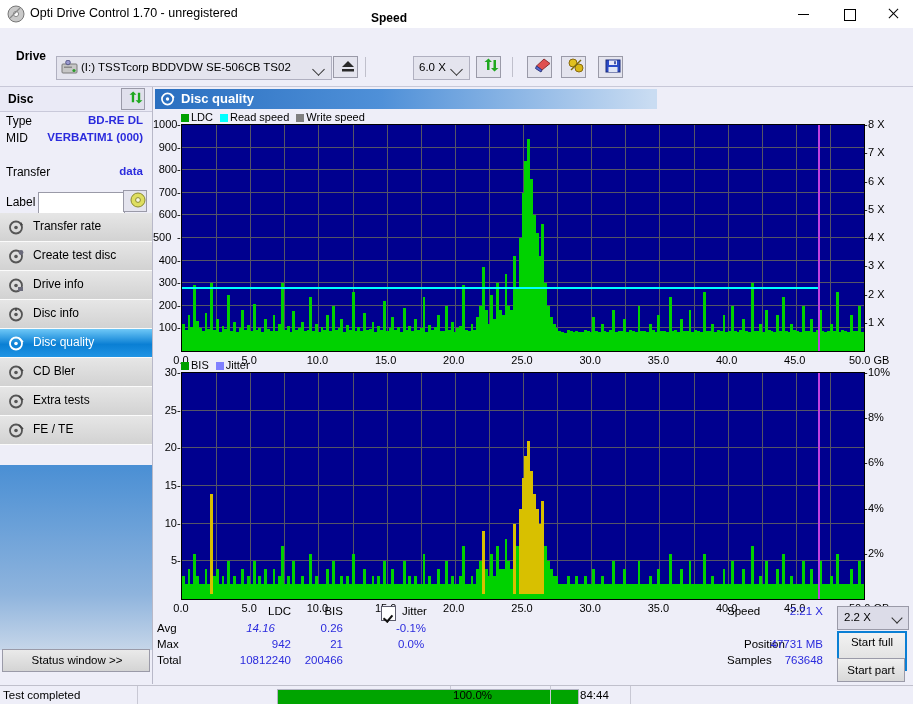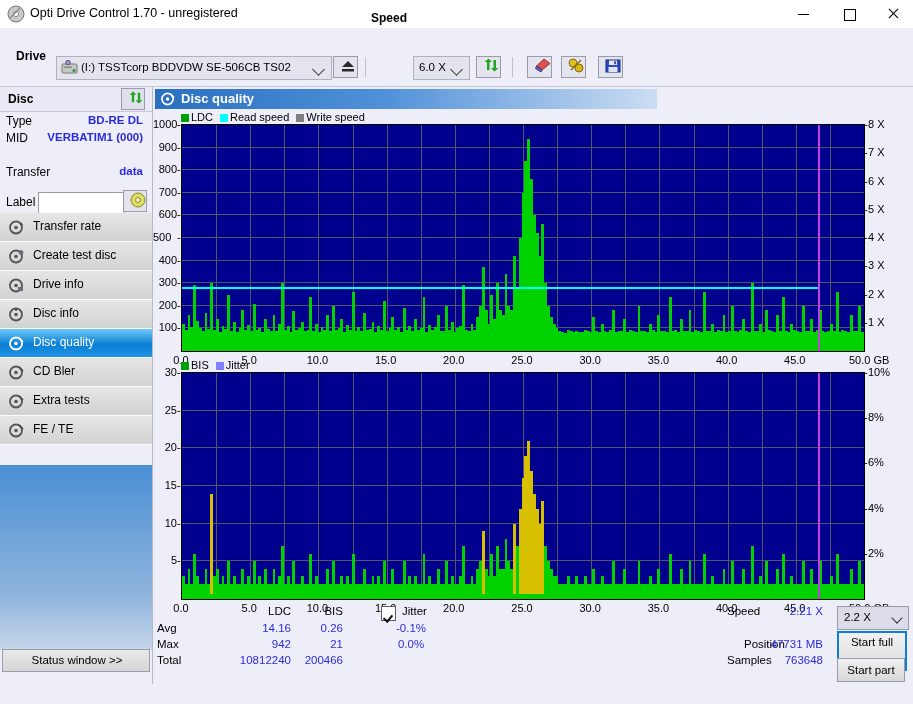--- a/index.html
+++ b/index.html
@@ -983,21 +983,21 @@
         <span class="axis-lbl" style="left: 696px; width: 44px; text-align: left; top: 515px;">50.0 GB</span>
       </div>
 
     <div class="stats">
       <span class="st" style="left:88px;top:1px;width:50px;text-align:right;">LDC</span>
       <span class="st" style="left:140px;top:1px;width:50px;text-align:right;">BIS</span>
       <span class="chk" style="left:228px;top:2px;"></span>
       <span class="st" style="left:249px;top:1px;">Jitter</span>
 
       <span class="st" style="left:4px;top:18px;">Avg</span>
-      <span class="stv" style="left:88px;top:18px;width:50px;">14.16</span>
+      <span class="stv" style="left:72px;top:18px;width:50px;font-style:italic;">14.16</span>
       <span class="stv" style="left:140px;top:18px;width:50px;">0.26</span>
       <span class="stv" style="left:228px;top:18px;width:60px;text-align:center;">-0.1%</span>
 
       <span class="st" style="left:4px;top:34px;">Max</span>
       <span class="stv" style="left:88px;top:34px;width:50px;">942</span>
       <span class="stv" style="left:140px;top:34px;width:50px;">21</span>
       <span class="stv" style="left:228px;top:34px;width:60px;text-align:center;">0.0%</span>
 
       <span class="st" style="left:4px;top:50px;">Total</span>
       <span class="stv" style="left:62px;top:50px;width:76px;">10812240</span>
@@ -1016,14 +1016,30 @@
       <span class="chev" style="right:7px;top:7px;width:7px;height:7px;"></span>
     </div>
     <button class="btn-full">
       <span class="btn-t">Start full</span>
     </button>
     <button class="btn-part">
       <span class="btn-t">Start part</span>
     </button>
   </div>
 
+  <div class="statusbar">
+    <div class="sb-cell" style="left:0;width:137px;">
+      <span class="sb-txt" style="left:3px;">Test completed</span>
+    </div>
+    <div class="sb-cell" style="left:137px;width:313px;">
+      <div class="progress">
+        <div class="fill" id="progress-fill" style="width: 100%;"></div>
+      </div>
+    </div>
+    <div class="sb-cell" style="left:450px;width:100px;">
+      <span class="sb-txt" style="left:3px;">100.0%</span>
+    </div>
+    <div class="sb-cell" style="left:550px;width:80px;">
+      <span class="sb-txt" style="left:30px;">84:44</span>
+    </div>
+  </div>
 
 </div>
 
 </body></html>

